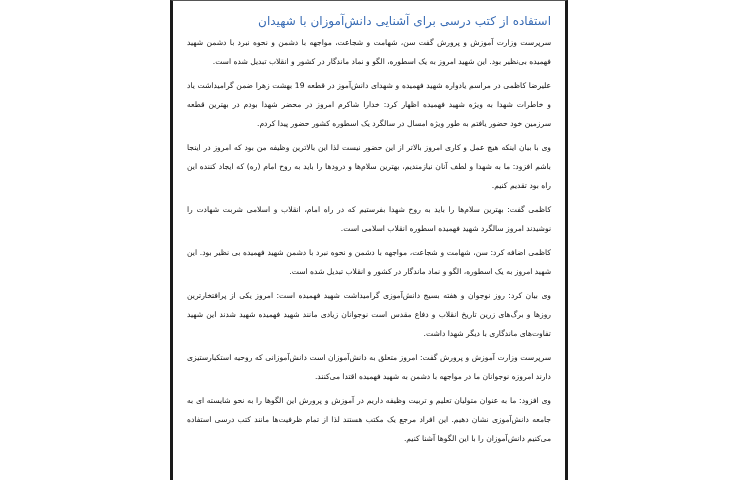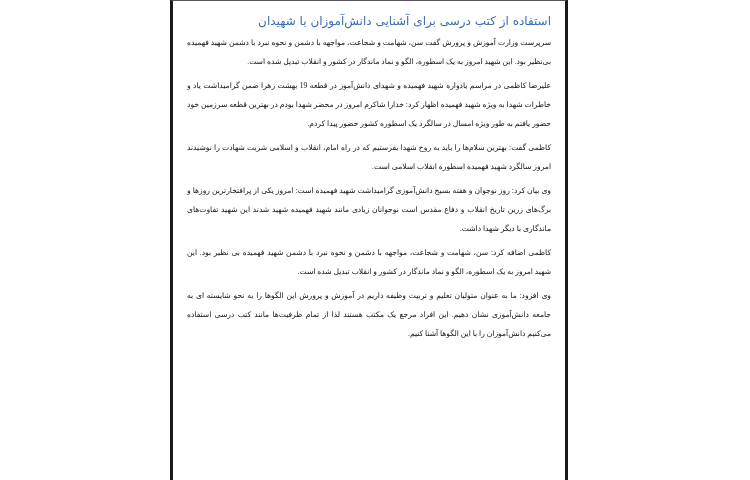--- a/index.html
+++ b/index.html
@@ -37,30 +37,31 @@
     font-size: 12px;
     line-height: 13px;
     margin: 0 0 5px 0;
   }
   .para {
     font-size: 7.6px;
     line-height: 19px;
     margin: 0 0 5px 0;
     text-align: justify;
     text-align-last: right;
-    font-family: Liberation Serif, serif;
   }
 </style>
 </head>
 <body>
 
 <div class="page">
   <div class="content">
     <div class="heading">استفاده از کتب درسی برای آشنایی دانش‌آموزان با شهیدان</div>
     <p class="para">سرپرست وزارت آموزش و پرورش گفت سن، شهامت و شجاعت، مواجهه با دشمن و نحوه نبرد با دشمن شهید فهمیده بی‌نظیر بود. این شهید امروز به یک اسطوره، الگو و نماد ماندگار در کشور و انقلاب تبدیل شده است.</p>
     <p class="para">علیرضا کاظمی در مراسم یادواره شهید فهمیده و شهدای دانش‌آموز در قطعه 19 بهشت زهرا ضمن گرامیداشت یاد و خاطرات شهدا به ویژه شهید فهمیده اظهار کرد: خدارا شاکرم امروز در محضر شهدا بودم در بهترین قطعه سرزمین خود حضور یافتم به طور ویژه امسال در سالگرد یک اسطوره کشور حضور پیدا کردم.</p>
+    <p class="para">وی با بیان اینکه هیچ عمل و کاری امروز بالاتر از این حضور نیست لذا این بالاترین وظیفه من بود که امروز در اینجا باشم افزود: ما به شهدا و لطف آنان نیازمندیم، بهترین سلام‌ها و درودها را باید به روح امام (ره) که ایجاد کننده این راه بود تقدیم کنیم.</p>
     <p class="para">کاظمی گفت: بهترین سلام‌ها را باید به روح شهدا بفرستیم که در راه امام، انقلاب و اسلامی شربت شهادت را نوشیدند امروز سالگرد شهید فهمیده اسطوره انقلاب اسلامی است.</p>
+    <p class="para">کاظمی اضافه کرد: سن، شهامت و شجاعت، مواجهه با دشمن و نحوه نبرد با دشمن شهید فهمیده بی نظیر بود. این شهید امروز به یک اسطوره، الگو و نماد ماندگار در کشور و انقلاب تبدیل شده است.</p>
     <p class="para">وی بیان کرد: روز نوجوان و هفته بسیج دانش‌آموزی گرامیداشت شهید فهمیده است: امروز یکی از پرافتخارترین روزها و برگ‌های زرین تاریخ انقلاب و دفاع مقدس است نوجوانان زیادی مانند شهید فهمیده شهید شدند این شهید تفاوت‌های ماندگاری با دیگر شهدا داشت.</p>
-    <p class="para">کاظمی اضافه کرد: سن، شهامت و شجاعت، مواجهه با دشمن و نحوه نبرد با دشمن شهید فهمیده بی نظیر بود. این شهید امروز به یک اسطوره، الگو و نماد ماندگار در کشور و انقلاب تبدیل شده است.</p>
+    <p class="para">سرپرست وزارت آموزش و پرورش گفت: امروز متعلق به دانش‌آموزان است دانش‌آموزانی که روحیه استکبارستیزی دارند امروزه نوجوانان ما در مواجهه با دشمن به شهید فهمیده اقتدا می‌کنند.</p>
     <p class="para">وی افزود: ما به عنوان متولیان تعلیم و تربیت وظیفه داریم در آموزش و پرورش این الگوها را به نحو شایسته ای به جامعه دانش‌آموزی نشان دهیم. این افراد مرجع یک مکتب هستند لذا از تمام ظرفیت‌ها مانند کتب درسی استفاده می‌کنیم دانش‌آموزان را با این الگوها آشنا کنیم.</p>
 
   </div>
 </div>
 
 </body></html>

